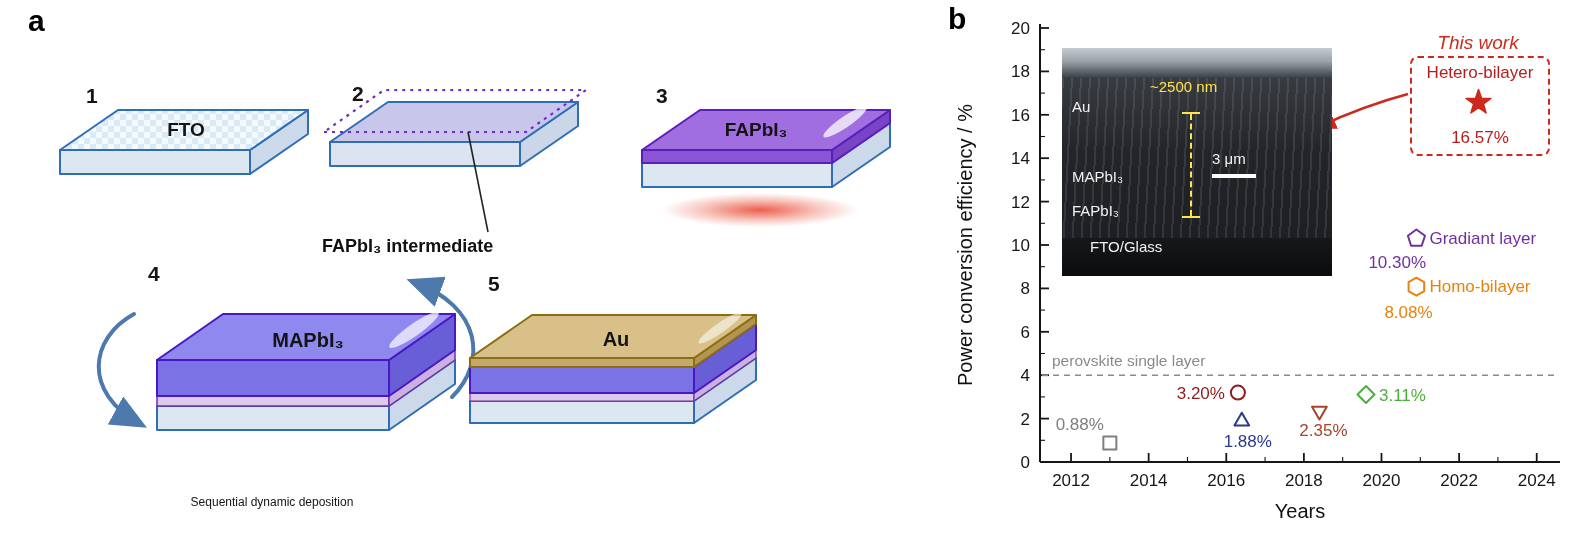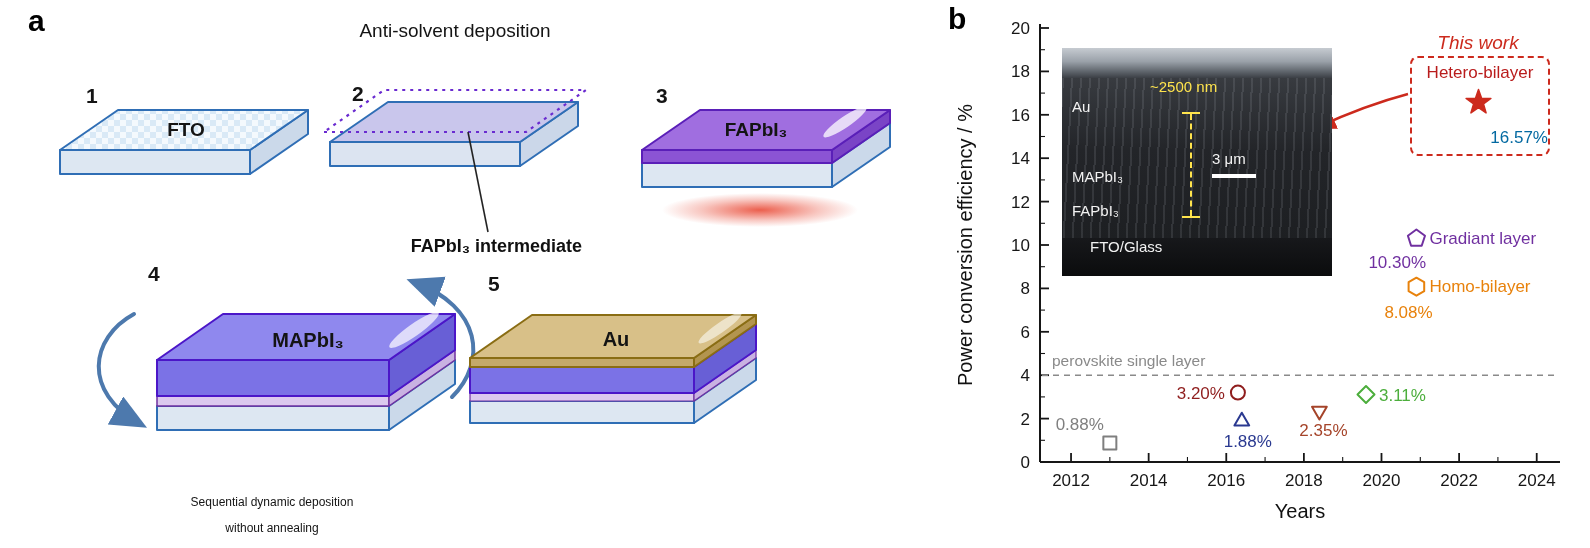--- a/index.html
+++ b/index.html
@@ -3,33 +3,33 @@
 <meta charset="utf-8">
 <style>
   html,body{margin:0;padding:0;background:#fff;}
   .figure{position:relative;width:1590px;height:548px;background:#ffffff;
           font-family:"Liberation Sans",sans-serif;color:#111;overflow:hidden;}
   .abs{position:absolute;}
   .panel-label{font-size:30px;font-weight:700;color:#000;}
   .step-title{font-size:19px;text-align:center;color:#141414;}
   .step-number{font-size:21px;font-weight:700;color:#141414;}
   .step-caption{font-size:12px;text-align:center;color:#141414;line-height:26px;}
-  .annotation-bold{font-size:18px;font-weight:700;text-align:right;color:#111;}
+  .annotation-bold{font-size:18px;font-weight:700;text-align:left;color:#111;}
   svg text{font-family:"Liberation Sans",sans-serif;}
   .slab-label{font-size:19px;font-weight:700;fill:#141414;}
   .slab-label-lg{font-size:20px;font-weight:700;fill:#141414;}
   .tick{font-size:17px;fill:#161616;}
   .axis-label{font-size:20px;fill:#111;}
   .pt{font-size:17px;}
   .ref{font-size:15.5px;fill:#8a8a8a;}
   
   .this-work{font-size:19px;color:#cc2a1d;text-align:center;font-weight:400;font-style:italic;}
   .hetero-box{border:2px dashed #cc2a1d;border-radius:8px;}
   .hetero-label{position:absolute;top:5px;left:0;right:0;text-align:center;font-size:17px;color:#b91c1c;}
-  .hetero-value{position:absolute;bottom:6px;left:0;right:0;text-align:right;font-size:17px;color:#0369a1;}
+  .hetero-value{position:absolute;bottom:6px;left:0;right:0;text-align:center;font-size:17px;color:#b91c1c;}
   
   .sem{background:#26282c;overflow:hidden;}
   .sem-top{position:absolute;top:0;left:0;right:0;height:30px;
            background:linear-gradient(180deg,#c6cbd1 0%,#9aa1a9 45%,#5c6269 80%,#3b3f45 100%);}
   .sem-cols{position:absolute;top:30px;bottom:38px;left:0;right:0;
             background:repeating-linear-gradient(93deg,rgba(205,210,220,0.12) 0 2px,rgba(0,0,0,0) 2px 9px),
                        linear-gradient(180deg,#383b40 0%,#232529 45%,#1d1f22 100%);}
   .sem-bottom{position:absolute;bottom:0;left:0;right:0;height:38px;
               background:linear-gradient(180deg,#17181b,#0b0c0d);}
   .sem-label{position:absolute;color:#f2f2f2;font-size:15px;z-index:3;}
@@ -38,21 +38,20 @@
   .sem-cap{position:absolute;height:2px;background:#ffe44d;z-index:3;}
   .sem-scalebar{position:absolute;height:4px;background:#ffffff;z-index:3;}
 </style>
 </head>
 <body>
 
 <div class="figure">
 
   <span class="abs panel-label" style="left:28px;top:4px;">a</span>
 
-  <div class="abs step-title" style="left:330px;top:20px;width:250px;">Anti-solvent deposition</div>
 
   <span class="abs step-number" style="left:86px;top:84px;">1</span>
   <span class="abs step-number" style="left:352px;top:82px;">2</span>
   <span class="abs step-number" style="left:656px;top:84px;">3</span>
   <span class="abs step-number" style="left:148px;top:262px;">4</span>
   <span class="abs step-number" style="left:488px;top:272px;">5</span>
 
   <svg class="abs" style="left:48px;top:78px;" width="300" height="135">
     <defs>
       <pattern id="fto-checker" width="12" height="12" patternUnits="userSpaceOnUse">
@@ -107,21 +106,20 @@
     <polygon points="95,108 327,108 327,144 95,144" fill="#7b72e6" stroke="#4b16c8" stroke-width="2" stroke-linejoin="round"></polygon>
     <polygon points="327,108 393,62 393,98 327,144" fill="#685fd6" stroke="#4b16c8" stroke-width="2" stroke-linejoin="round"></polygon>
     <polygon points="95,108 327,108 393,62 161,62" fill="#8f88ee" stroke="#4b16c8" stroke-width="2" stroke-linejoin="round"></polygon>
     <ellipse cx="352" cy="78" rx="30" ry="6" fill="#ffffff" opacity="0.7" transform="rotate(-35 352 78)"></ellipse>
     <text x="246" y="95" text-anchor="middle" class="slab-label-lg">MAPbI₃</text>
     <path d="M 72,62 C 28,86 20,140 78,172" fill="none" stroke="#4d79ad" stroke-width="4" stroke-linecap="round" marker-end="url(#ah-blue)"></path>
     <path d="M 390,145 C 425,110 420,55 352,30" fill="none" stroke="#4d79ad" stroke-width="4" stroke-linecap="round" marker-end="url(#ah-blue)"></path>
   </svg>
   <div class="abs step-caption" style="left:62px;top:489px;width:420px;">
     <div>Sequential dynamic deposition</div>
-    <div>without annealing</div>
   </div>
 
   <svg class="abs" style="left:440px;top:258px;" width="400" height="210">
     <polygon points="30,143 254,143 254,165 30,165" fill="#dde7f2" stroke="#2f6eb5" stroke-width="2" stroke-linejoin="round"></polygon>
     <polygon points="254,143 316,100 316,122 254,165" fill="#cbd9ea" stroke="#2f6eb5" stroke-width="2" stroke-linejoin="round"></polygon>
     <polygon points="30,135 254,135 254,143 30,143" fill="#dcc9ee" stroke="#7030a0" stroke-width="1.2" stroke-linejoin="round"></polygon>
     <polygon points="254,135 316,92 316,100 254,143" fill="#c9b2e2" stroke="#7030a0" stroke-width="1.2" stroke-linejoin="round"></polygon>
     <polygon points="30,109 254,109 254,135 30,135" fill="#7b72e6" stroke="#4b16c8" stroke-width="2" stroke-linejoin="round"></polygon>
     <polygon points="254,109 316,66 316,92 254,135" fill="#685fd6" stroke="#4b16c8" stroke-width="2" stroke-linejoin="round"></polygon>
     <polygon points="30,100 254,100 254,109 30,109" fill="#c4a96a" stroke="#8a6d14" stroke-width="2" stroke-linejoin="round"></polygon>

